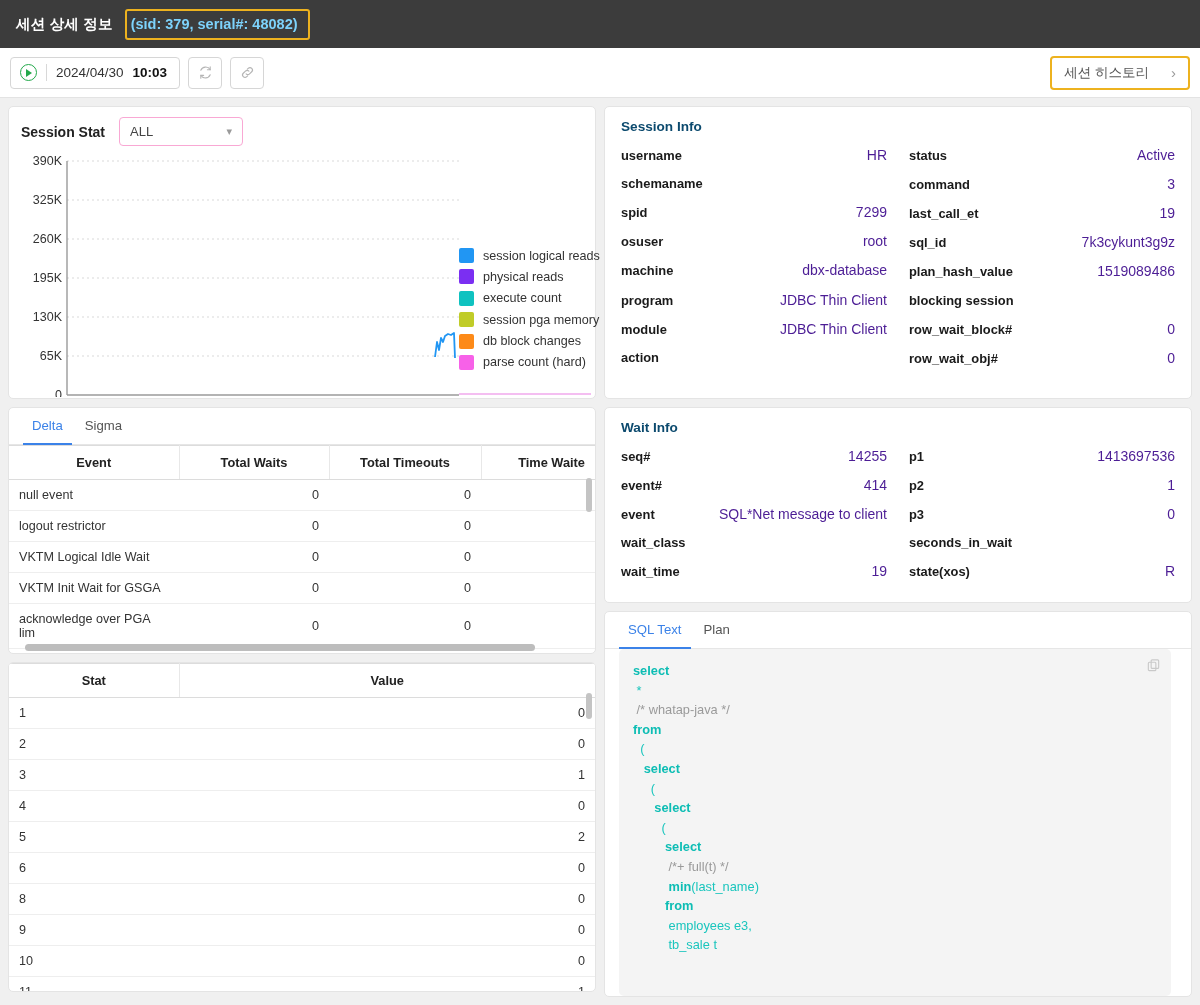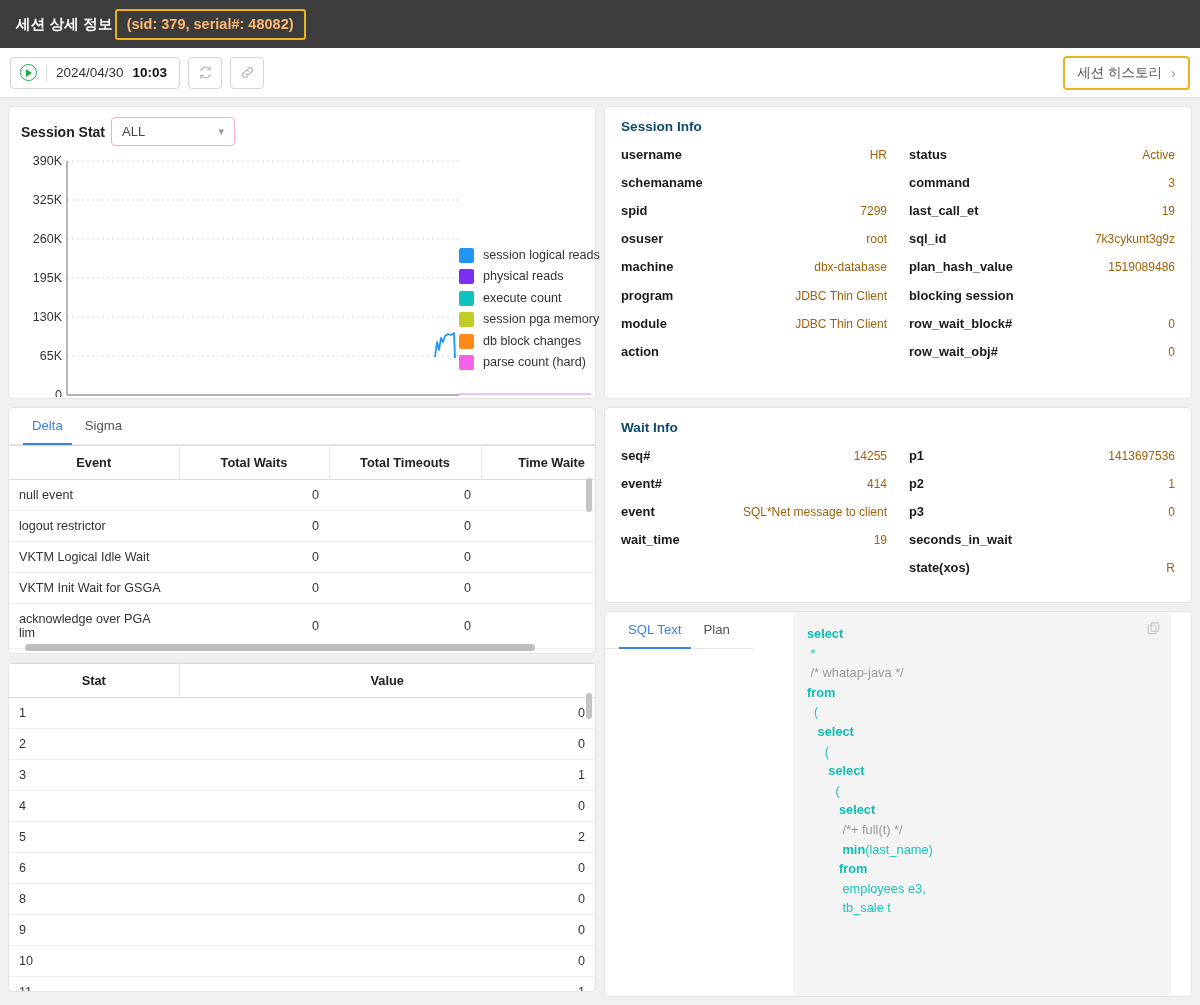--- a/index.html
+++ b/index.html
@@ -13,23 +13,23 @@
   
   .titlebar {
     height: 48px; background: #3c3c3c;
     display: flex; align-items: center; padding: 0 16px;
   }
   .titlebar .title {
     color: #ffffff; font-size: 14.5px; font-weight: bold;
     letter-spacing: .2px;
   }
   .titlebar .sid-box {
-    margin-left: 2px; padding: 5px 10px 6px 10px;
+    margin-left: 12px; padding: 5px 10px 6px 4px;
     border: 2px solid #edb21f; border-radius: 3px;
-    color: #fdba74; font-size: 14.5px; font-weight: bold;
+    color: #7dd3fc; font-size: 14.5px; font-weight: bold;
   }
 
   
   .toolbar {
     height: 50px; background: #ffffff;
     display: flex; align-items: center; padding: 0 10px;
     border-bottom: 1px solid #e3e3e3;
   }
   .btn-group { display: flex; align-items: center; gap: 8px; }
   .time-btn {
@@ -50,54 +50,54 @@
   .tdiv { width:1px; height:17px; background:#d8d8d8; }
   .time-date { color:#333; }
   .time-hm { font-weight: bold; color:#111; }
   .icon-btn {
     width: 34px; height: 32px; border: 1px solid #d6d6d6;
     border-radius: 4px; background: #fff;
     display: flex; align-items: center; justify-content: center;
     color: #b5b5b5;
   }
   .history-btn {
-    margin-left: auto; display: flex; align-items: center; gap: 9px;
+    margin-left: auto; display: flex; align-items: center; gap: 22px;
     height: 34px; padding: 0 12px;
     border: 2px solid #edb21f; border-radius: 4px;
     background: #fff; font-size: 13.5px; color: #555;
   }
   .history-btn .chev { color: #9a9a9a; font-size: 15px; }
 
   
   .page { padding: 8px; display: flex; gap: 8px; height: 907px; }
   .col { display: flex; flex-direction: column; gap: 8px; }
   .col-left { width: 592px; }
   .col-right { width: 592px; }
   .card {
     background: #fff; border: 1px solid #e4e4e4; border-radius: 5px;
     position: relative;
   }
 
   
   .chart-card { height: 293px; padding: 10px 12px 6px 12px; }
-  .chart-head { display: flex; align-items: center; gap: 6px; }
+  .chart-head { display: flex; align-items: center; gap: 14px; }
   .chart-head .lbl { font-size: 14px; font-weight: bold; color: #222; }
   .select-box {
     width: 124px; height: 29px; border: 1px solid #f9a8d4; border-radius: 4px;
     display: flex; align-items: center; padding: 0 10px;
     font-size: 13px; color: #444; background: #fff;
   }
   .select-box .cv { margin-left: auto; color: #9a9a9a; font-size: 11px; }
   .chart-wrap { position: relative; height: 245px; margin-top: 6px; }
   .chart-svg { position: absolute; left: 0; top: 0; }
   .legend {
     position: absolute; left: 438px; top: 96px;
     display: flex; flex-direction: column; gap: 6.4px;
   }
-  .lg-row { display: flex; align-items: flex-start; gap: 9px; }
+  .lg-row { display: flex; align-items: center; gap: 9px; }
   .lg-sw { width: 15px; height: 15px; border-radius: 2px; flex: none; }
   .lg-tx { font-size: 12.6px; color: #333; white-space: nowrap; }
 
   
   .tabs {
     display: flex; gap: 4px; border-bottom: 1px solid #e6e6e6;
     padding: 0 14px; height: 37px; align-items: stretch;
   }
   .tab {
     display: flex; align-items: center; padding: 0 9px;
@@ -137,24 +137,24 @@
   .info-card { padding: 12px 16px 10px 16px; }
   .info-card.session { height: 293px; }
   .info-card.wait { height: 196px; }
   .info-title { font-size: 13.6px; font-weight: bold; color: #0c4a6e; margin-bottom: 6px; }
   .info-grid { display: grid; grid-template-columns: 1fr 1fr; column-gap: 22px; }
   .info-row {
     display: flex; align-items: baseline; justify-content: space-between;
     padding: 6.6px 0; gap: 10px;
   }
   .info-k { font-size: 12.9px; font-weight: bold; color: #1a1a1a; white-space: nowrap; }
-  .info-v { font-size: 12px; color: #a16207; text-align: right; white-space: nowrap; }
-
-  
-  .sql-card { flex: 1; display: flex; flex-direction: row; overflow: hidden; gap: 26px; }
+  .info-v { font-size: 14px; color: #4c1d95; text-align: right; white-space: nowrap; }
+
+  
+  .sql-card { flex: 1; display: flex; flex-direction: column; overflow: hidden; }
   .sql-bar { display: flex; align-items: center; gap: 10px; padding: 10px 14px 8px 14px; }
   .sm-btn {
     height: 26px; padding: 0 11px; border: 1px solid #d6d6d6; border-radius: 4px;
     background: #fff; font-size: 12.4px; color: #8a8a8a;
     display: flex; align-items: center;
   }
   .toggle {
     width: 44px; height: 23px; border-radius: 12px; background: #0fbf4f;
     position: relative; margin-left: 4px;
   }
@@ -493,20 +493,24 @@
             </div>
           <div class="info-row">
               <span class="info-k">event#</span>
               <span class="info-v">414</span>
             </div>
           <div class="info-row">
               <span class="info-k">event</span>
               <span class="info-v">SQL*Net message to client</span>
             </div>
           <div class="info-row">
+              <span class="info-k">wait_class</span>
+              <span class="info-v"></span>
+            </div>
+          <div class="info-row">
               <span class="info-k">wait_time</span>
               <span class="info-v">19</span>
             </div>
         </div>
         <div>
           <div class="info-row">
               <span class="info-k">p1</span>
               <span class="info-v">1413697536</span>
             </div>
           <div class="info-row">

